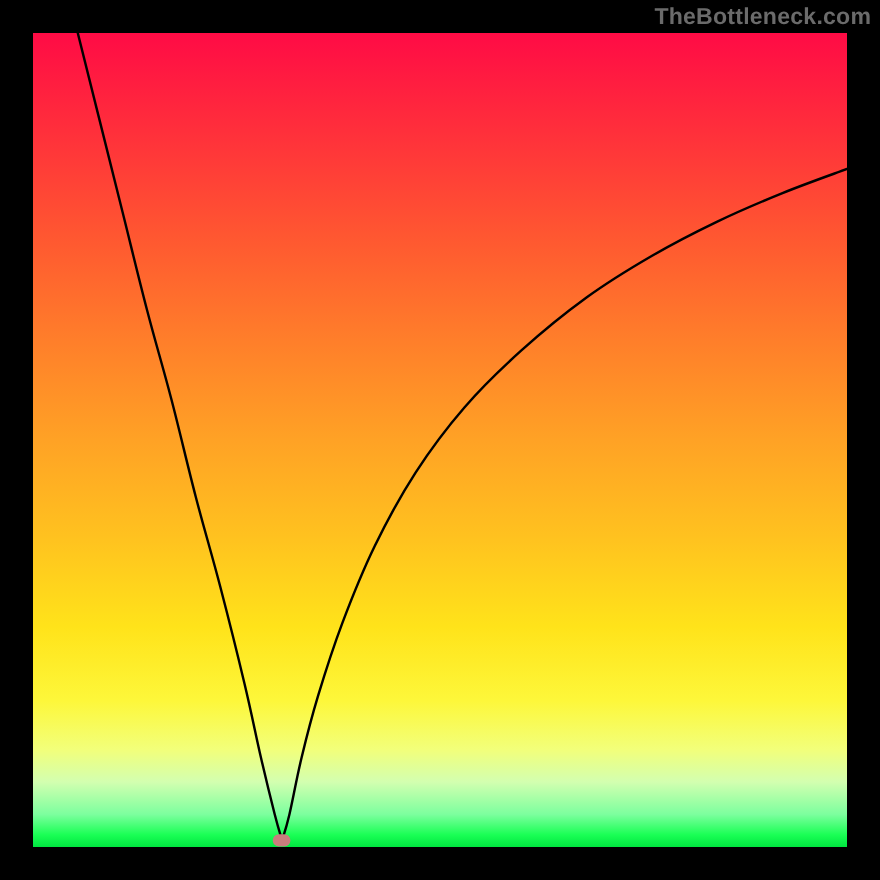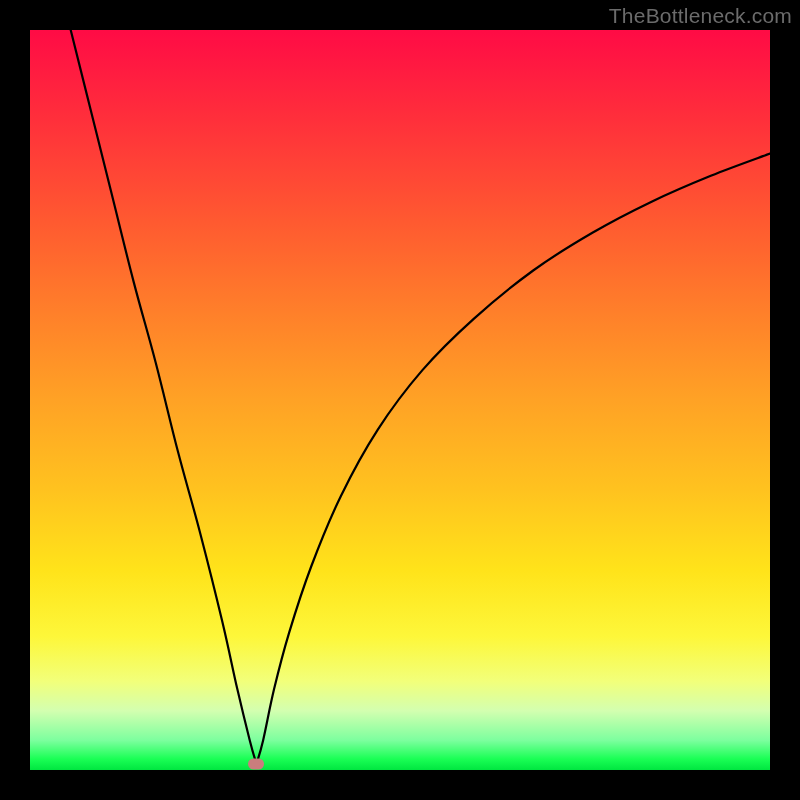--- a/index.html
+++ b/index.html
@@ -47,21 +47,21 @@
     width: 740px;
     height: 740px;
     pointer-events: none;
   }
   .attribution {
     position: absolute;
     top: 4px;
     right: 8px;
     color: #6b6b6b;
     font-size: 21px;
-    font-weight: 400;
+    font-weight: 700;
     letter-spacing: 0.2px;
     user-select: none;
   }
   .marker {
     position: absolute;
     width: 16px;
     height: 11px;
     background: #c97d7d;
     border-radius: 6px;
     transform: translate(-50%, -50%);

